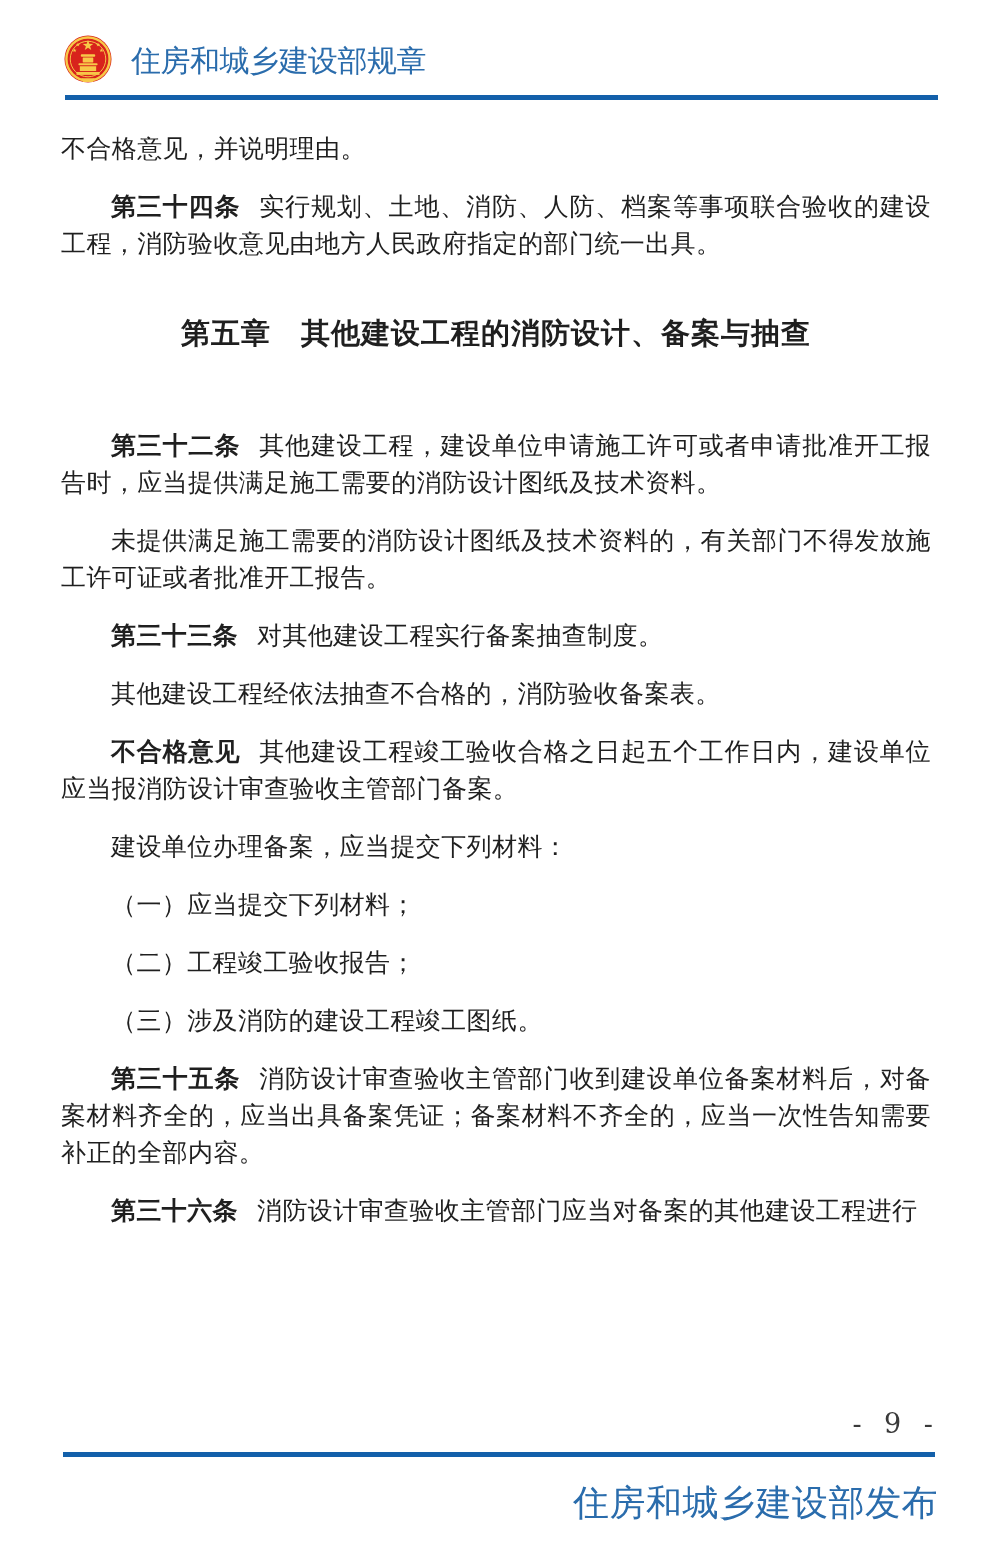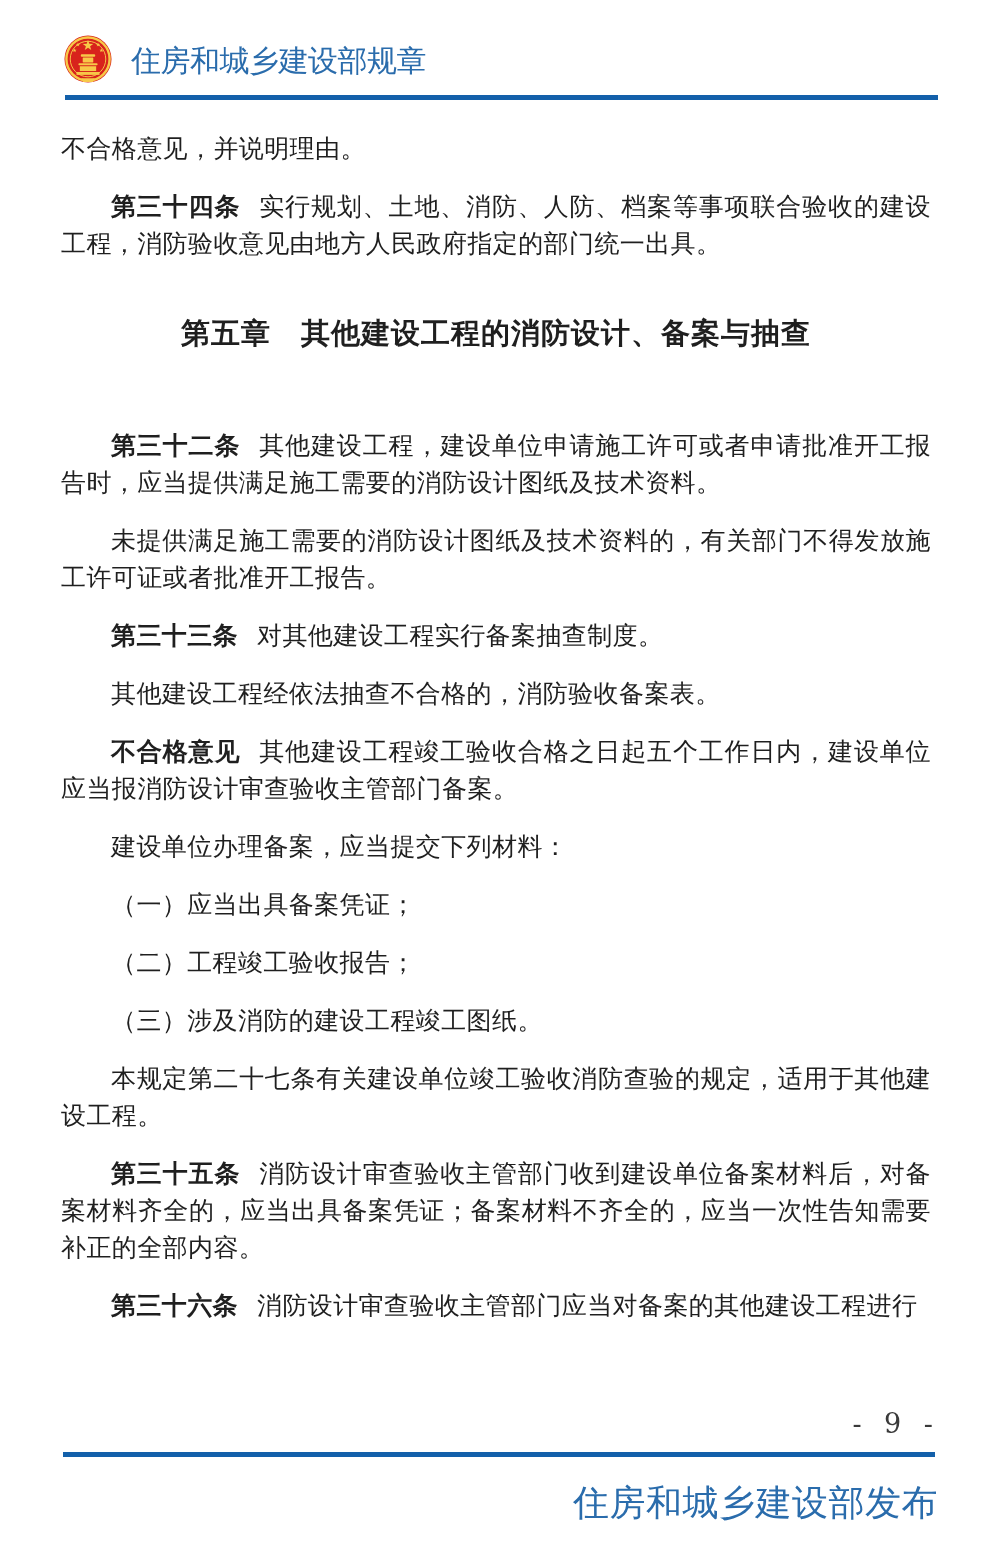--- a/index.html
+++ b/index.html
@@ -120,24 +120,23 @@
 
   <p class="para continuation">不合格意见，并说明理由。</p>
       <p class="para article"><span class="article-label">第三十四条</span>实行规划、土地、消防、人防、档案等事项联合验收的建设工程，消防验收意见由地方人民政府指定的部门统一出具。</p>
       <p class="para chapter">第五章　其他建设工程的消防设计、备案与抽查</p>
       <p class="para article"><span class="article-label">第三十二条</span>其他建设工程，建设单位申请施工许可或者申请批准开工报告时，应当提供满足施工需要的消防设计图纸及技术资料。</p>
       <p class="para indent">未提供满足施工需要的消防设计图纸及技术资料的，有关部门不得发放施工许可证或者批准开工报告。</p>
       <p class="para article"><span class="article-label">第三十三条</span>对其他建设工程实行备案抽查制度。</p>
       <p class="para indent">其他建设工程经依法抽查不合格的，消防验收备案表。</p>
       <p class="para article"><span class="article-label">不合格意见</span>其他建设工程竣工验收合格之日起五个工作日内，建设单位应当报消防设计审查验收主管部门备案。</p>
       <p class="para indent">建设单位办理备案，应当提交下列材料：</p>
-      <p class="para indent">（一）应当出具备案凭证；</p>
+      <p class="para indent">（一）应当提交下列材料；</p>
       <p class="para indent">（二）工程竣工验收报告；</p>
       <p class="para indent">（三）涉及消防的建设工程竣工图纸。</p>
-      <p class="para indent">本规定第二十七条有关建设单位竣工验收消防查验的规定，适用于其他建设工程。</p>
       <p class="para article"><span class="article-label">第三十五条</span>消防设计审查验收主管部门收到建设单位备案材料后，对备案材料齐全的，应当出具备案凭证；备案材料不齐全的，应当一次性告知需要补正的全部内容。</p>
       <p class="para article"><span class="article-label">第三十六条</span>消防设计审查验收主管部门应当对备案的其他建设工程进行</p>
     </main>
 
   <div class="page-number">- 9 -</div>
   <div class="footer-rule"></div>
   <div class="publisher">住房和城乡建设部发布</div>
 
 </div>
 

